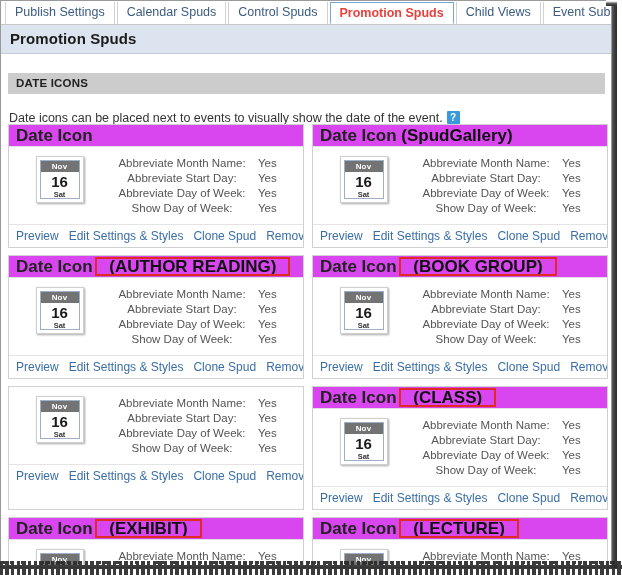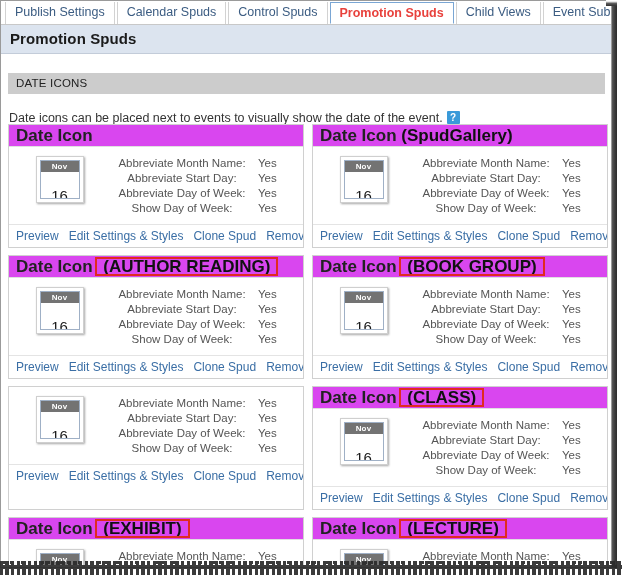--- a/index.html
+++ b/index.html
@@ -157,21 +157,21 @@
     left: 7px;
     top: 18px;
     width: 597px;
     height: 21px;
     background: #cccccc;
     box-sizing: border-box;
     line-height: 21px;
   }
   #section-header .sec-text {
     font-size: 11.5px;
-    font-weight: normal;
+    font-weight: bold;
     color: #222222;
     padding-left: 8px;
     letter-spacing: 0.2px;
   }
   #description {
     position: absolute;
     left: 8px;
     top: 56px;
     font-size: 12.5px;
     color: #333333;
@@ -222,21 +222,21 @@
     color: #222222;
     white-space: nowrap;
   }
   .card-header .suffix {
     font-weight: bold;
     color: #111111;
   }
   .card-header .suffix.boxed {
     outline: 2px solid #e02b20;
     outline-offset: 0px;
-    padding: 0 6px;
+    padding: 0 12px;
     display: inline-block;
     line-height: 15px;
     position: relative;
     top: 0px;
   }
   .card-body {
     display: flex;
     padding: 9px 0 8px 0;
     background: #ffffff;
   }
@@ -271,25 +271,25 @@
     background: #737373;
     color: #ffffff;
     font-size: 8px;
     font-weight: bold;
     line-height: 11px;
     height: 11px;
     letter-spacing: 0.2px;
   }
   .di-day {
     font-size: 15px;
-    font-weight: normal;
+    font-weight: bold;
     color: #1a1a1a;
     line-height: 17px;
     height: 17px;
-    margin-top: 15px;
+    margin-top: 1px;
   }
   .di-dow {
     font-size: 7.5px;
     font-weight: bold;
     color: #333333;
     line-height: 9px;
   }
   .props {
     flex: 1;
     padding-right: 6px;

